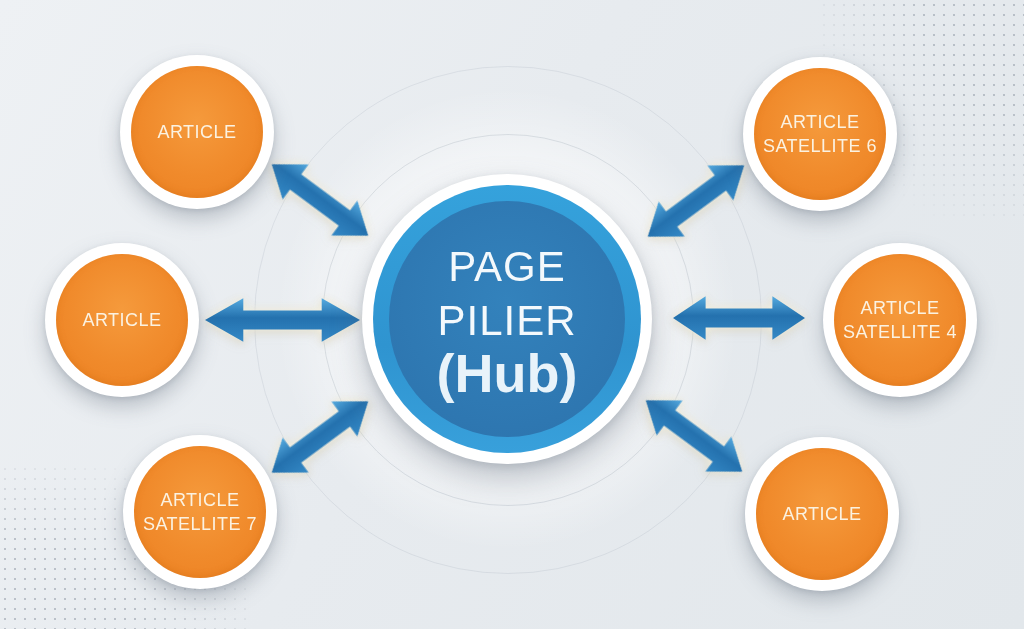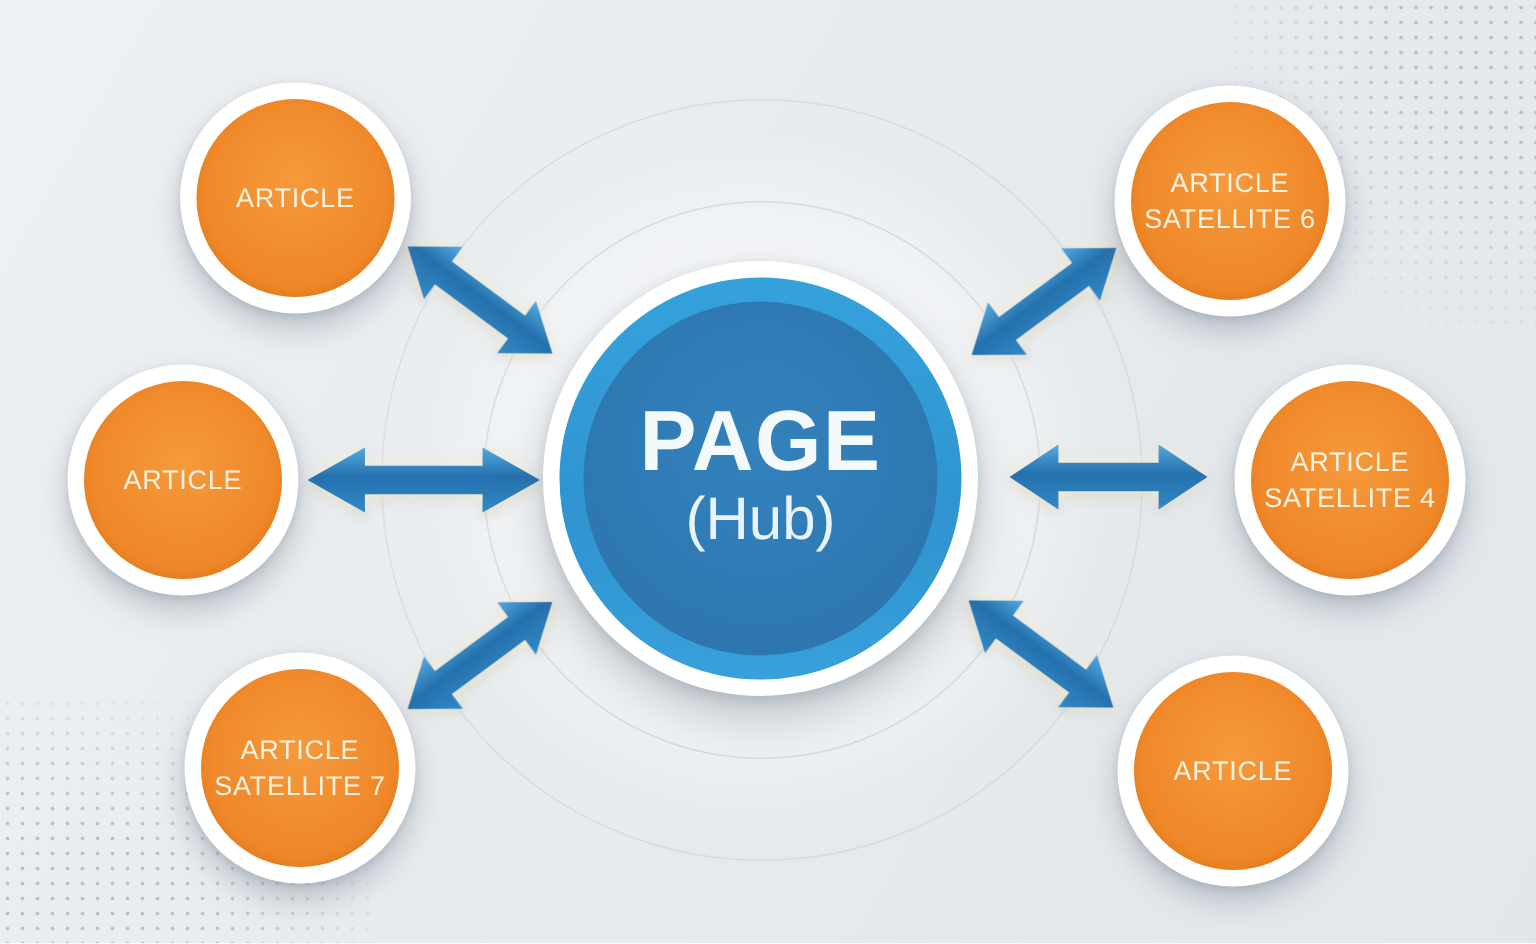--- a/index.html
+++ b/index.html
@@ -56,22 +56,22 @@
   }
   .hub-ring{
     position:absolute;inset:11px;border-radius:50%;
     background:linear-gradient(180deg,#35A2DC 0%,#2F94D0 60%,#38A0DB 100%);
   }
   .hub-core{
     position:absolute;inset:27px;border-radius:50%;
     background:radial-gradient(circle at 50% 42%,#3382BC 0%,#2E77B1 70%,#2C72AB 100%);
     display:flex;flex-direction:column;align-items:center;justify-content:center;
   }
-  .hub-line{color:#F4F9FC;font-weight:bold;font-size:57px;line-height:54px;letter-spacing:1px;}
-  .hub-sub{color:#E8F3FA;font-weight:normal;font-size:40px;line-height:50px;letter-spacing:0;}
+  .hub-line{color:#F4F9FC;font-weight:normal;font-size:42px;line-height:54px;letter-spacing:1px;}
+  .hub-sub{color:#E8F3FA;font-weight:bold;font-size:54px;line-height:50px;letter-spacing:0;}
   
   .arrow{
     position:absolute;
     filter:drop-shadow(0 0 5px rgba(255,250,228,.95)) drop-shadow(0 2px 3px rgba(140,130,100,.28));
   }
   .arrow svg{display:block;width:100%;height:100%;}
   .a1{left:260px;top:174px;width:120px;height:52px;transform:rotate(36.5deg);}
   .a2{left:205px;top:294px;width:155px;height:52px;}
   .a3{left:260px;top:411px;width:120px;height:52px;transform:rotate(-36.5deg);}
   .a4{left:634px;top:410px;width:120px;height:52px;transform:rotate(36.5deg);}
@@ -135,20 +135,21 @@
   <div class="arrow a6">
     <svg viewBox="0 0 170 60" preserveAspectRatio="none">
         <path d="M0,30 L42,5 L42,19 L128,19 L128,5 L170,30 L128,55 L128,41 L42,41 L42,55 Z" fill="url(#arrowGrad)"></path>
       </svg>
   </div>
 
   <div class="node hub">
     <div class="hub-ring"></div>
     <div class="hub-core">
       <span class="hub-line">PAGE</span>
+      <span class="hub-line">PILIER</span>
       <span class="hub-sub">(Hub)</span>
     </div>
   </div>
 
   <div class="node satellite s1">
     <div class="fill">
       <span class="sat-label">ARTICLE</span>
     </div>
   </div>
   <div class="node satellite s2">

